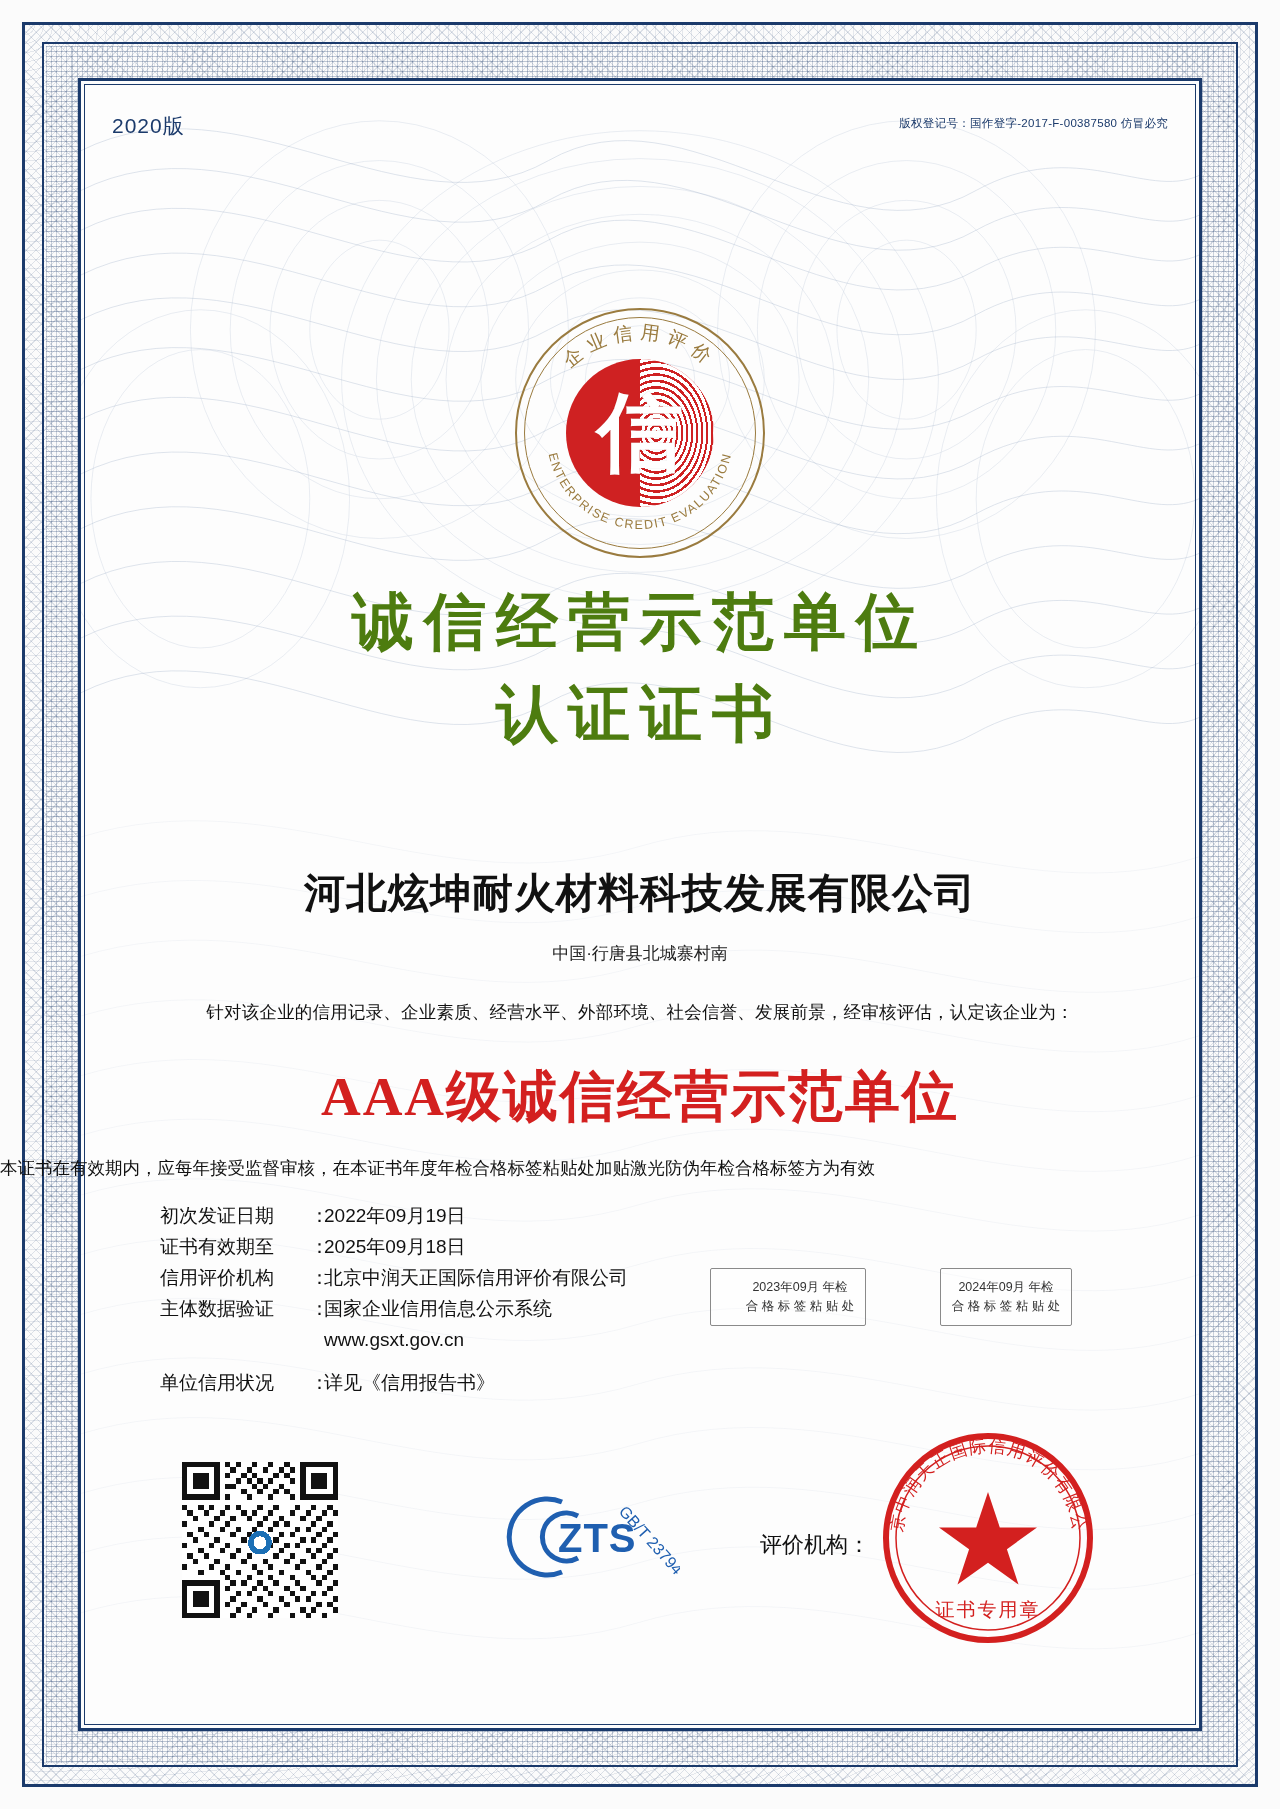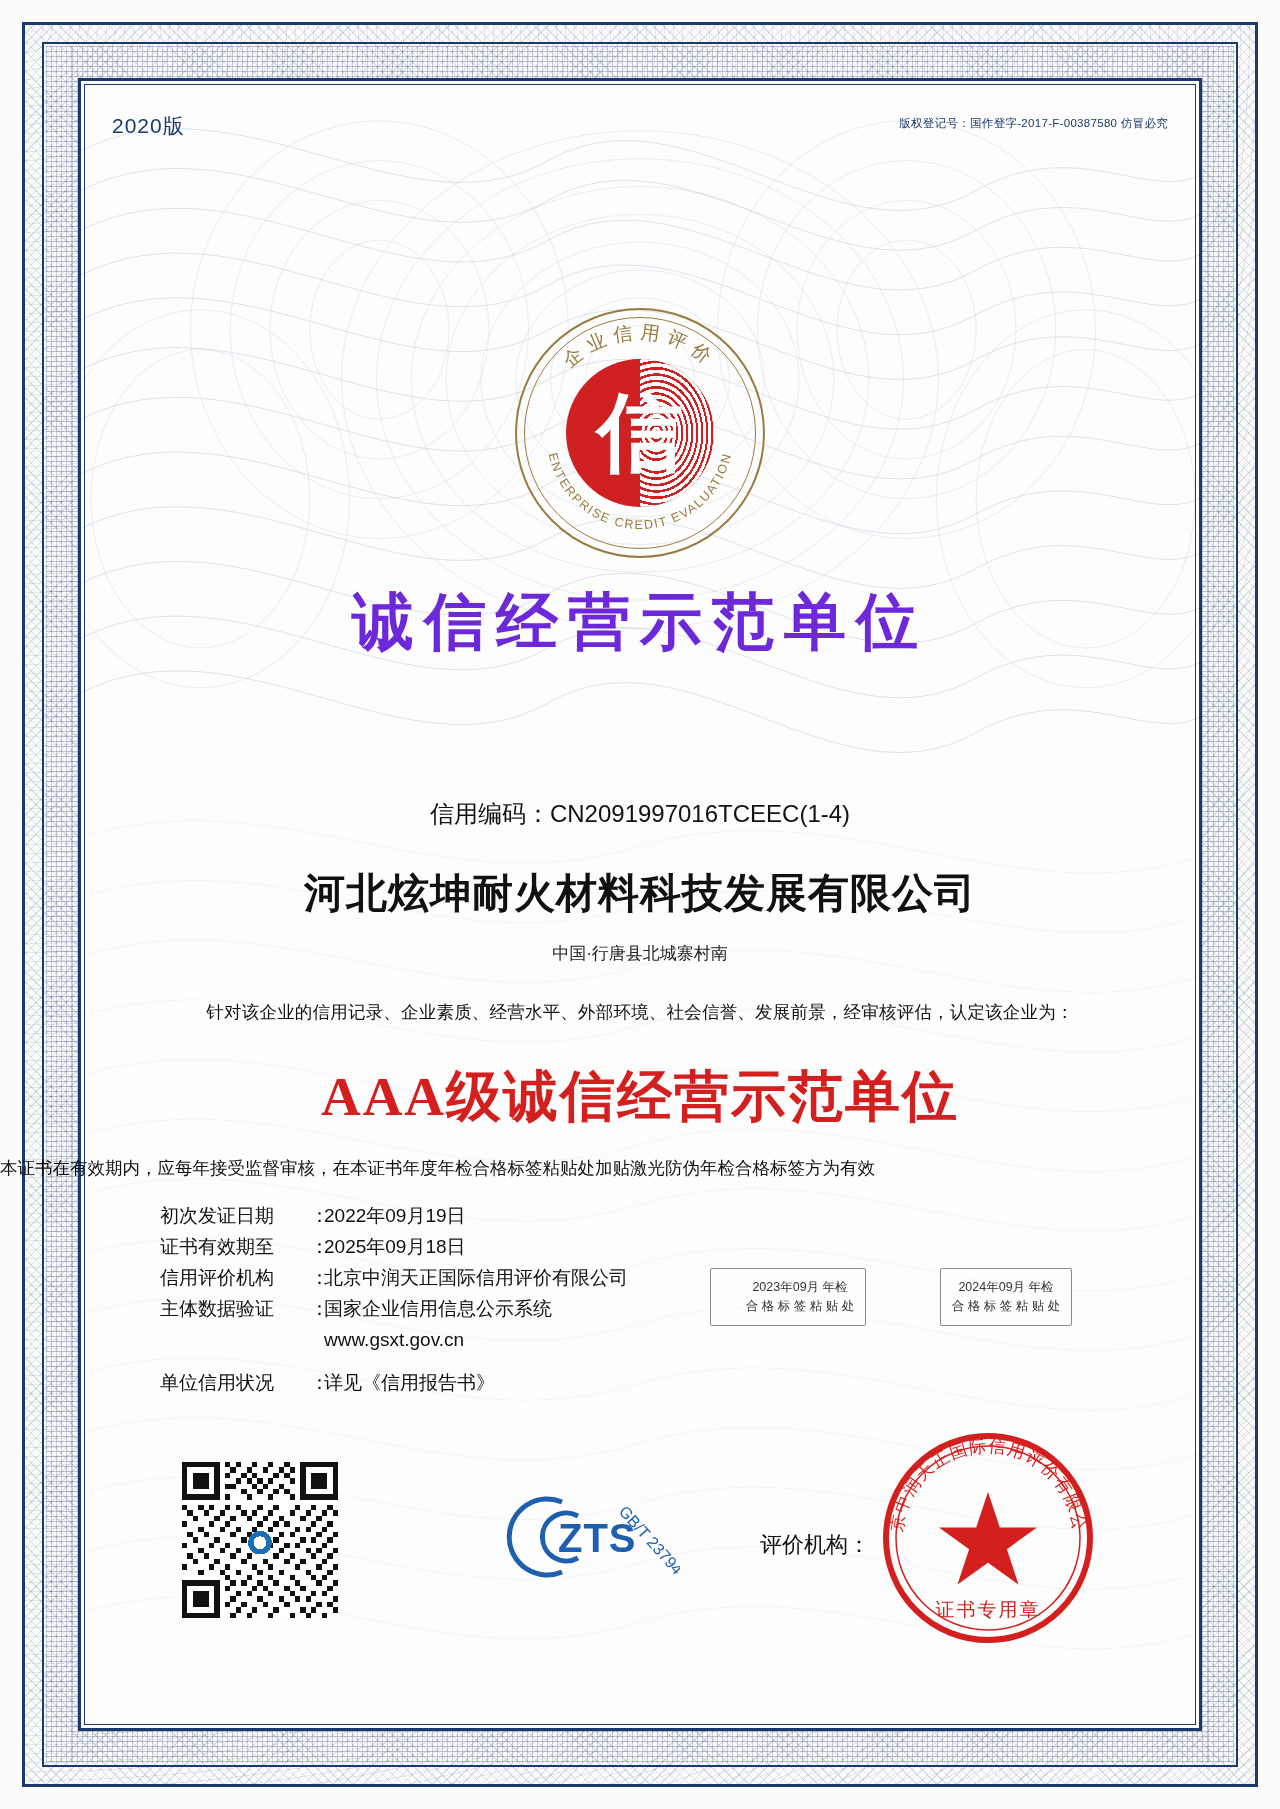--- a/index.html
+++ b/index.html
@@ -94,21 +94,21 @@
     display:flex;align-items:center;justify-content:center;
     font-size:86px;color:#ffffff;font-family:"Liberation Serif", serif;
     font-weight:bold;
     text-shadow:0 0 1px rgba(0,0,0,.2);
   }
   .arc-text{position:absolute;left:0;top:0;width:250px;height:250px;}
   
   .title1,.title2{
     position:absolute;left:0;right:0;text-align:center;
     font-family:"Liberation Sans", sans-serif;
-    font-weight:bold;color:#6d28d9;
+    font-weight:bold;color:#4d7c0f;
     letter-spacing:10px;
   }
   .title1{top:580px;font-size:62px;}
   .title2{top:672px;font-size:62px;}
   .code{
     position:absolute;left:0;right:0;top:798px;text-align:center;
     font-size:24px;color:#111;
   }
   .company{
     position:absolute;left:0;right:0;top:866px;text-align:center;
@@ -264,21 +264,21 @@
       <text font-size="19" fill="#9a7b3f" letter-spacing="7" font-family="'Liberation Sans',sans-serif">
         <textPath href="#arcTop" startOffset="50%" text-anchor="middle">企业信用评价</textPath>
       </text>
       <text font-size="12.5" fill="#9a7b3f" letter-spacing="1.6" font-family="'Liberation Sans',sans-serif">
         <textPath href="#arcBottom" startOffset="50%" text-anchor="middle">ENTERPRISE CREDIT EVALUATION</textPath>
       </text>
     </svg>
   </div>
 
   <div class="title1">诚信经营示范单位</div>
-  <div class="code">信用编码：CN2091997016TCEEC(1-4)</div>
+  <div class="title2">认证证书</div>
   <div class="company">河北炫坤耐火材料科技发展有限公司</div>
   <div class="address">中国·行唐县北城寨村南</div>
   <div class="statement">针对该企业的信用记录、企业素质、经营水平、外部环境、社会信誉、发展前景，经审核评估，认定该企业为：</div>
   <div class="grade">AAA级诚信经营示范单位</div>
   <div class="notice">本证书在有效期内，应每年接受监督审核，在本证书年度年检合格标签粘贴处加贴激光防伪年检合格标签方为有效</div>
 
   <div class="details">
     <div class="drow">
       <span class="dlabel">初次发证日期</span>
       <span class="dcolon">：</span>

